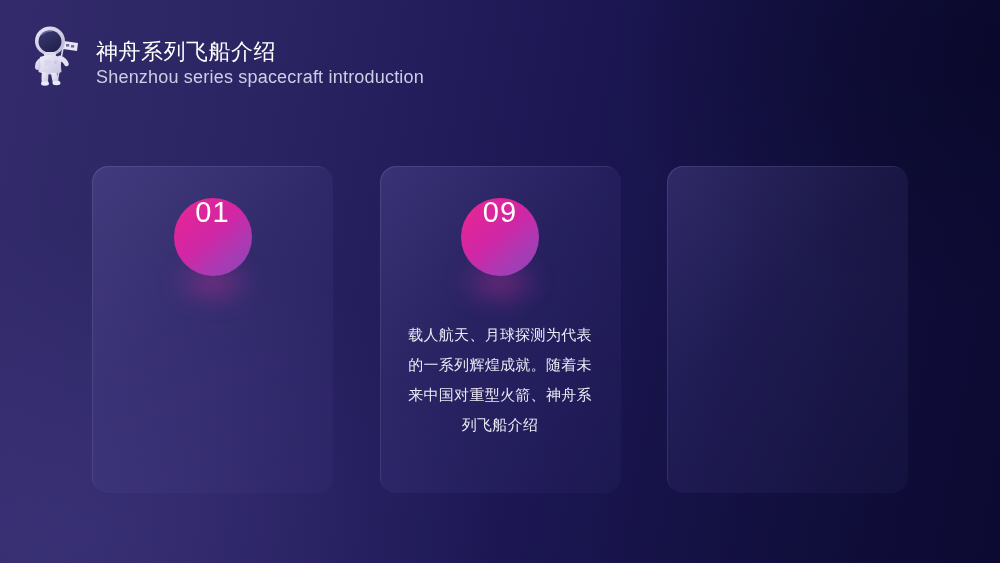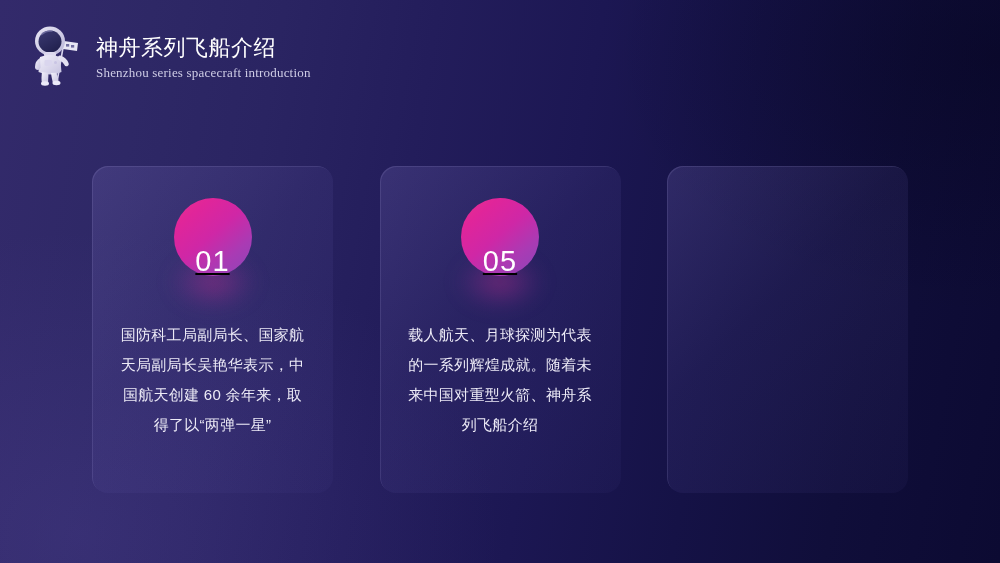--- a/index.html
+++ b/index.html
@@ -41,21 +41,21 @@
       radial-gradient(ellipse 60% 70% at 100% 10%, rgba(5,4,30,0.45) 0%, rgba(5,4,30,0) 65%);
     pointer-events: none;
   }
 
   
   .header {
     position: absolute;
     left: 28px;
     top: 24px;
     display: flex;
-    align-items: center;
+    align-items: flex-end;
     z-index: 5;
   }
   .astronaut-icon {
     width: 58px;
     height: 62px;
     margin-right: 10px;
     flex: 0 0 auto;
   }
   .header-text {
     display: flex;
@@ -64,27 +64,26 @@
     padding-top: 4px;
   }
   .title-cn {
     font-size: 22px;
     line-height: 30px;
     color: #ffffff;
     letter-spacing: 0.5px;
     white-space: nowrap;
   }
   .title-en {
-    font-size: 13px;
+    font-size: 18px;
     line-height: 18px;
     color: #cfcde6;
     letter-spacing: 0.2px;
     white-space: nowrap;
     margin-top: 1px;
-    font-family: Liberation Serif, serif;
   }
 
   
   .cards {
     position: absolute;
     left: 92px;
     top: 166px;
     width: 816px;
     height: 327px;
     display: flex;
@@ -126,24 +125,23 @@
     filter: blur(9px);
     pointer-events: none;
   }
   .badge {
     position: relative;
     width: 78px;
     height: 78px;
     border-radius: 50%;
     background: linear-gradient(140deg, #e8308e 0%, #e0259a 22%, #cf27a6 48%, #a93bb4 74%, #8b46b8 100%);
     display: flex;
-    align-items: flex-end;
+    align-items: flex-start;
     justify-content: center;
     z-index: 2;
-    text-decoration: underline;
   }
   .badge-num {
     font-size: 29px;
     line-height: 29px;
     color: #ffffff;
     letter-spacing: 1px;
     font-weight: 400;
   }
 
   .card-body {
@@ -216,28 +214,27 @@
 
   <div class="cards">
 
     <div class="card">
       <div class="badge-wrap">
         <div class="badge-glow"></div>
         <div class="badge">
           <span class="badge-num">01</span>
         </div>
       </div>
-      <div class="card-body">国防科工局副局长、国家航天局副局长吴艳华表示，中国航天创建 60 余年来，取得了以“两弹一星”</div>
     </div>
 
     <div class="card">
       <div class="badge-wrap">
         <div class="badge-glow"></div>
         <div class="badge">
-          <span class="badge-num">05</span>
+          <span class="badge-num">09</span>
         </div>
       </div>
       <div class="card-body">载人航天、月球探测为代表的一系列辉煌成就。随着未来中国对重型火箭、神舟系列飞船介绍</div>
     </div>
 
     <div class="card">
     </div>
 
   </div>
 </div>

